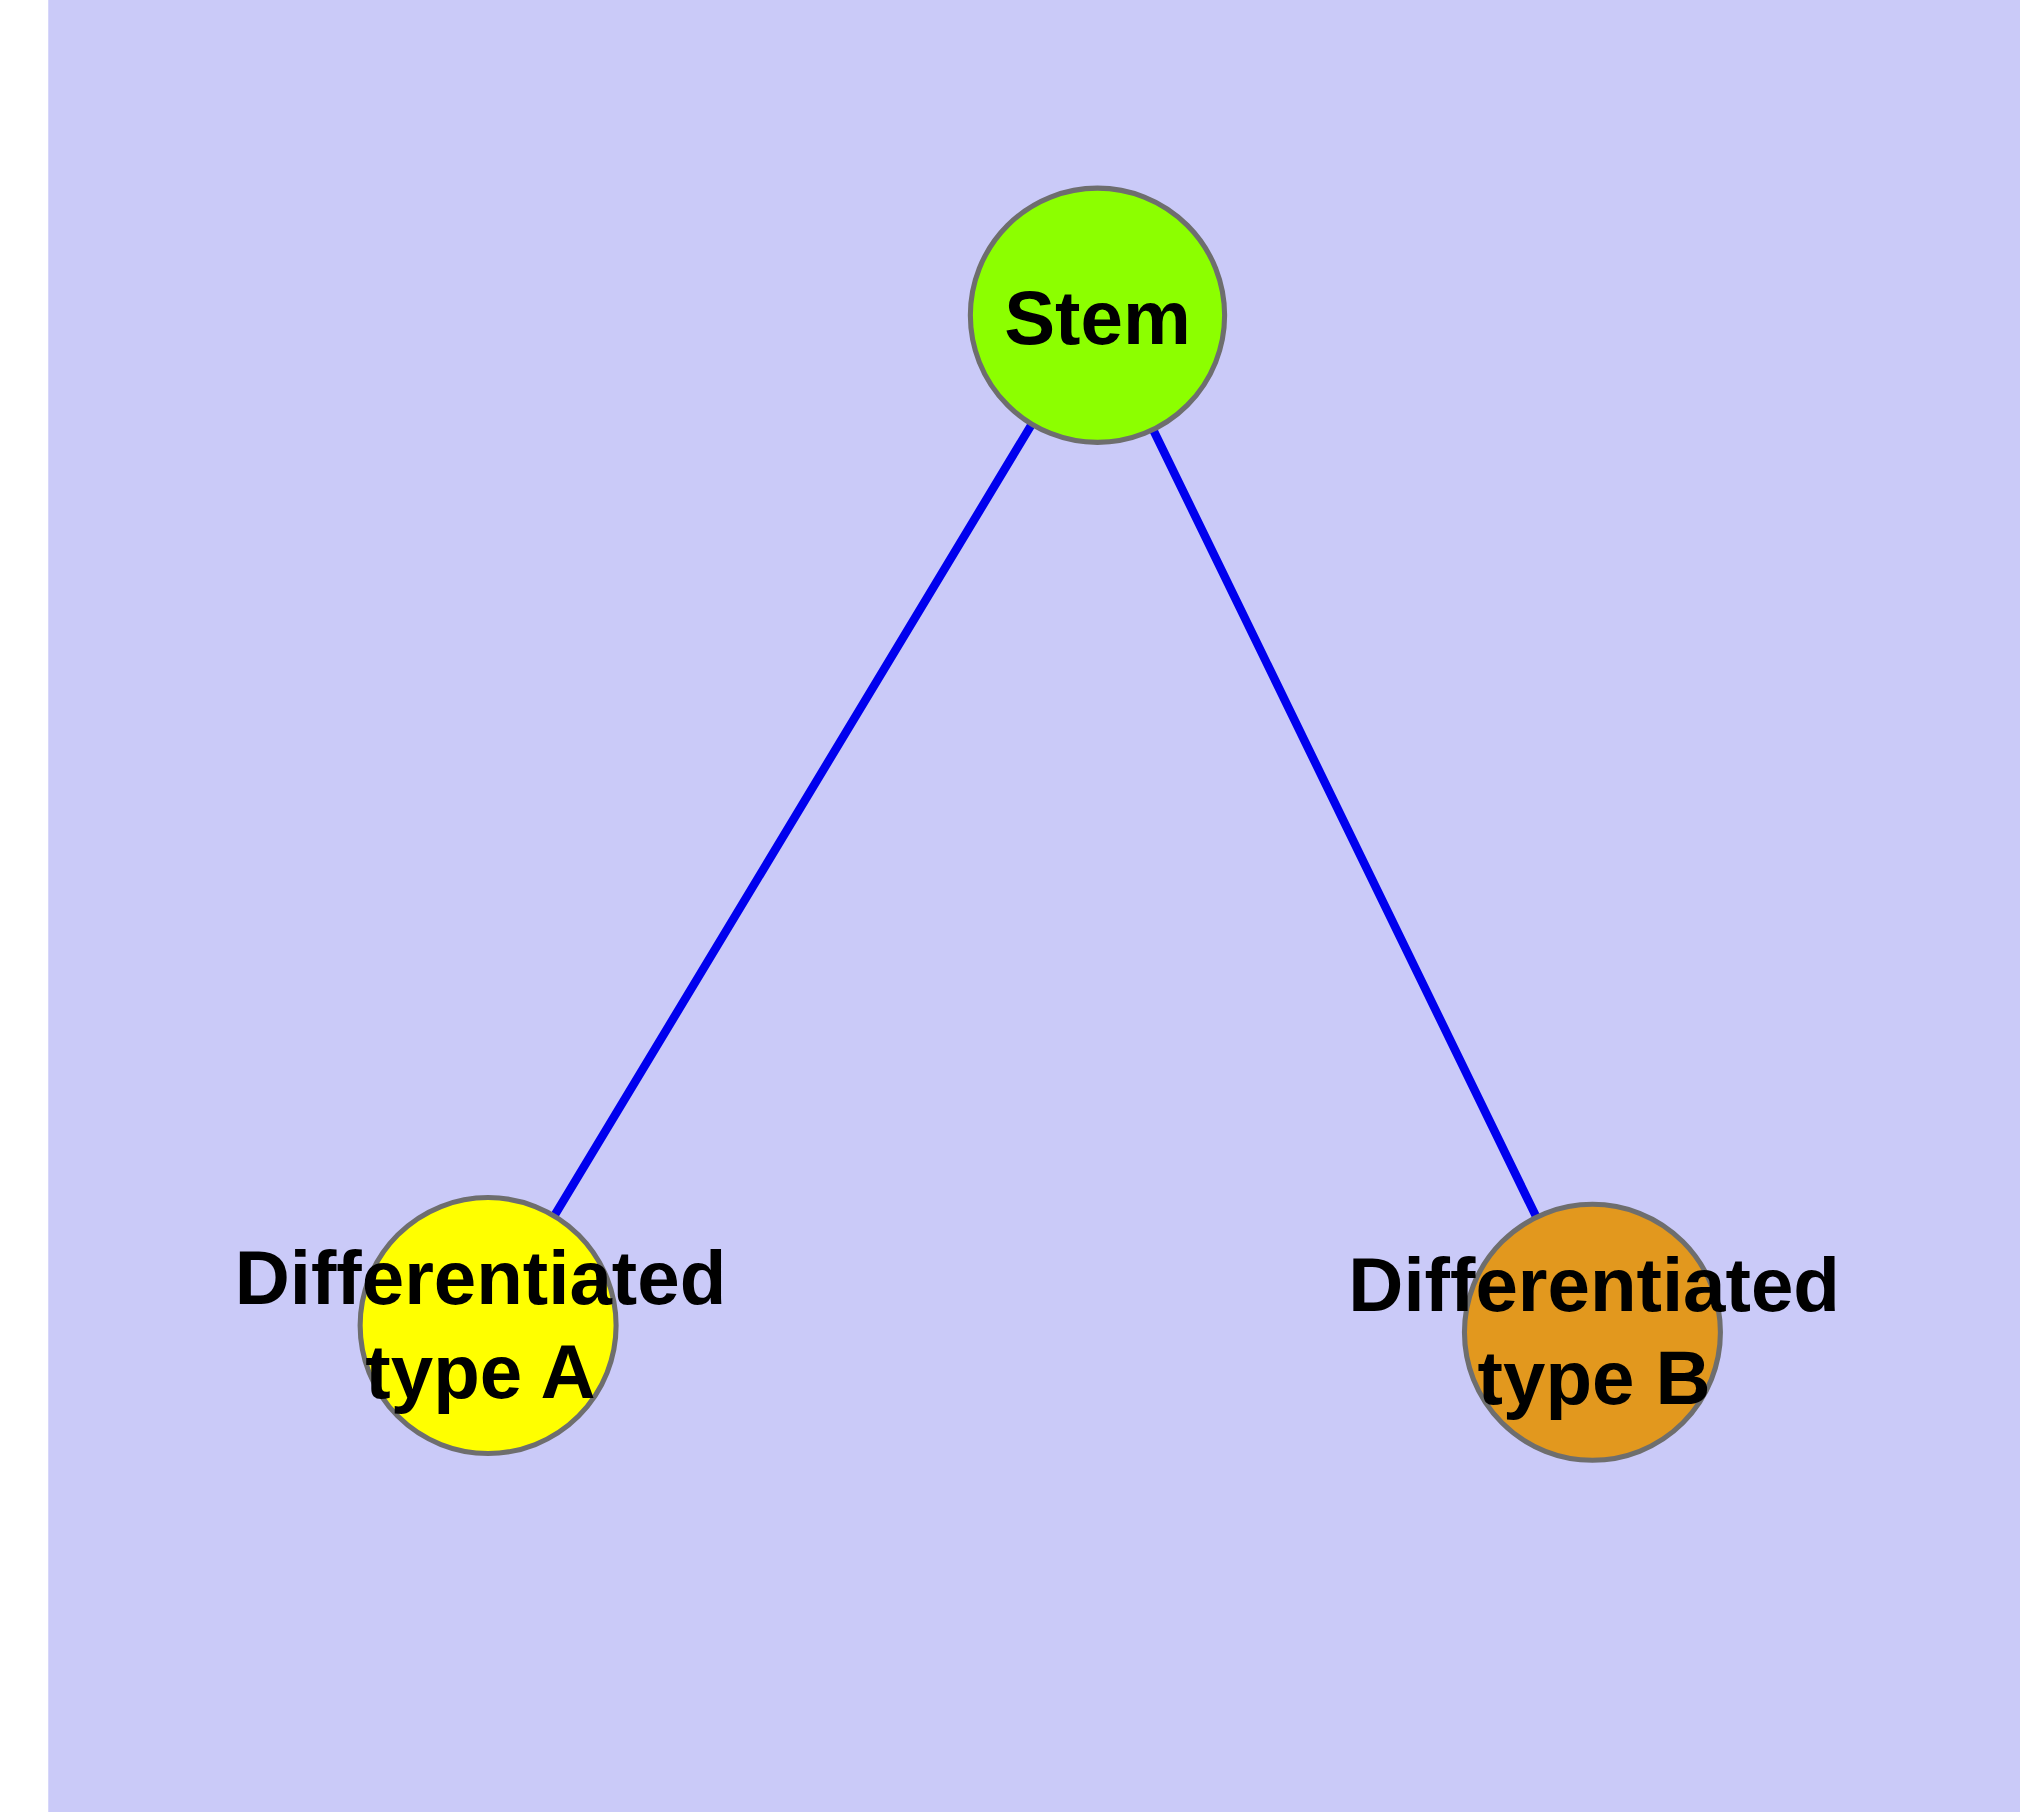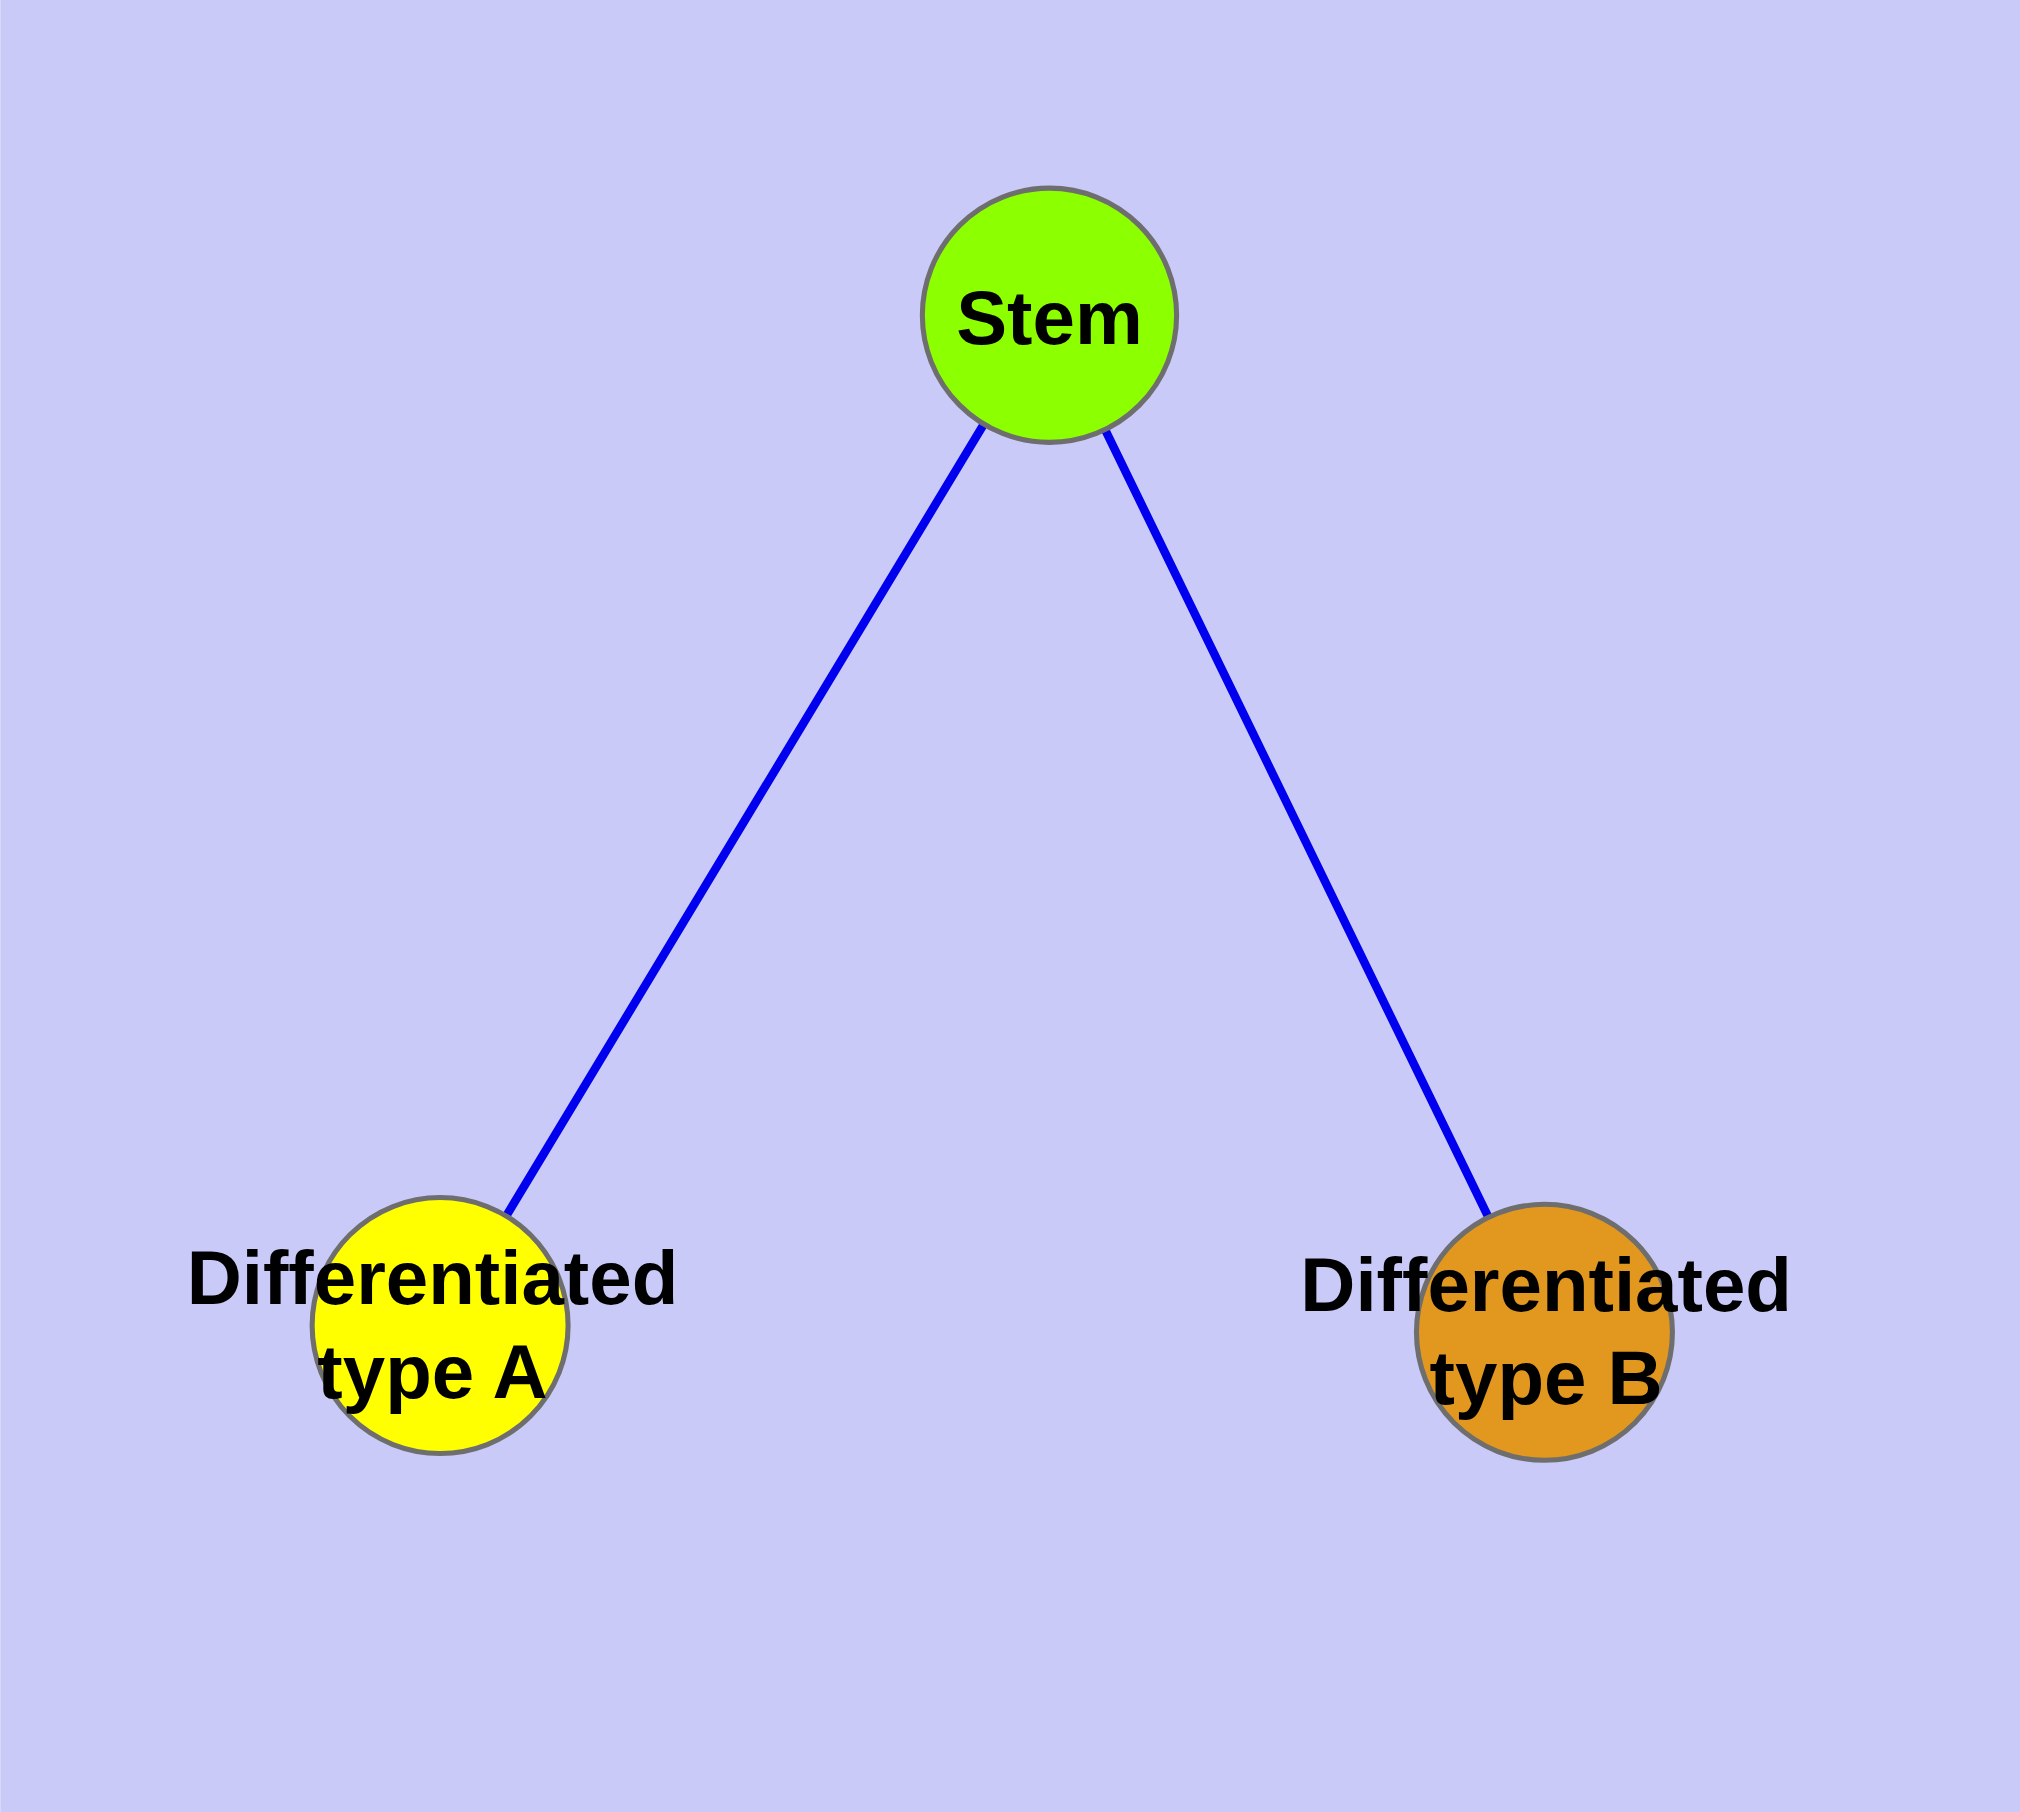--- a/index.html
+++ b/index.html
@@ -9,20 +9,21 @@
   body {
     width: 2021px;
     height: 1812px;
     overflow: hidden;
     font-family: "Liberation Sans", sans-serif;
   }
   #canvas-wrap {
     position: relative;
     width: 1680px;
     height: 1812px;
+    padding-left: 48px;
   }
   svg {
     display: block;
   }
   .node-label {
     font-family: "Liberation Sans", "DejaVu Sans", sans-serif;
     font-weight: bold;
     font-size: 90px;
   }
 </style>

